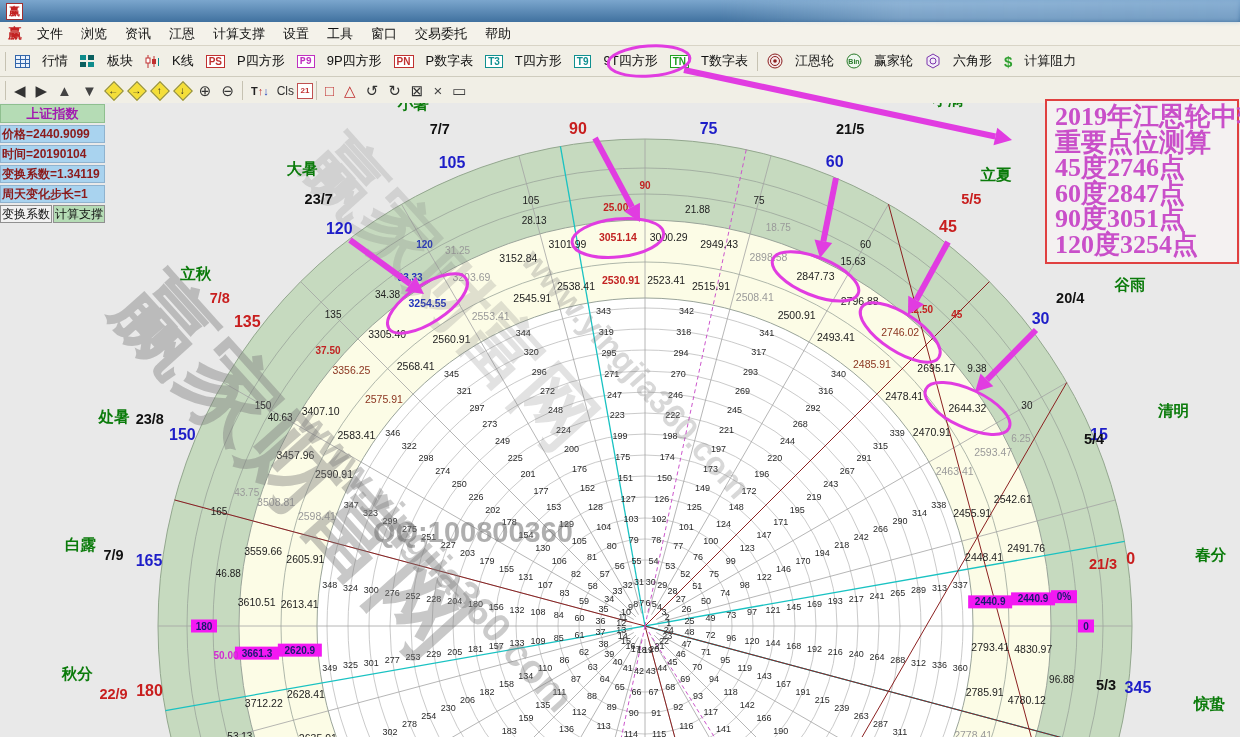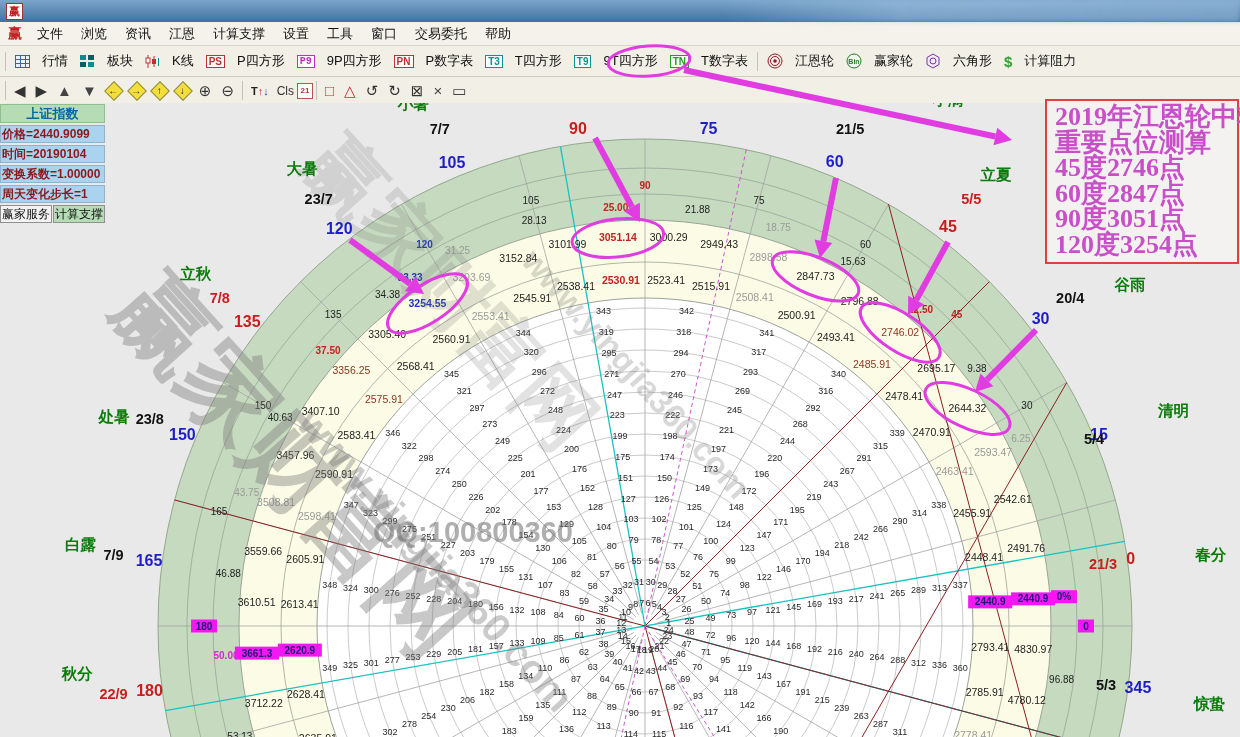--- a/index.html
+++ b/index.html
@@ -37,21 +37,21 @@
   .tscale .up{color:#c03030;font-size:11px}
   .tscale .dn{color:#2244bb;font-size:11px}
   .cal{width:14px;height:14px;border:1px solid #c05050;background:#fff;font-size:8px;line-height:14px;
        text-align:center;color:#c03030;font-weight:bold}
   .clsbtn{font-size:12px;color:#333;padding:0 3px}
   
   .content{position:absolute;top:103px;left:0;width:1240px;height:634px}
   #wheel{position:absolute;left:0;top:0}
   
   .info-panel{position:absolute;left:0;top:1px;width:105px;z-index:20}
-  .ip-title{background:#b5dcb5;color:#0369a1;font-weight:bold;text-align:center;font-size:13px;
+  .ip-title{background:#b5dcb5;color:#a21caf;font-weight:bold;text-align:center;font-size:13px;
             height:17px;line-height:17px;border:1px solid #8fbf8f}
   .ip-row{background:#a9d3ef;color:#8b1a1a;font-size:12px;font-weight:bold;height:16px;line-height:16px;
           padding-left:1px;margin-top:2px;border:1px solid #8fb3cf;white-space:nowrap;overflow:hidden}
   .ip-buttons{display:flex;margin-top:2px;gap:1px}
   .ip-btn{flex:1;font-size:12px;height:16px;line-height:16px;text-align:center;border:1px solid #909090;
           background:#f2f2f2;color:#111;white-space:nowrap;overflow:hidden}
   .ip-btn.alt{background:#b5dcb5}
   
   .annotation-box{position:absolute;left:1045px;top:99px;width:176px;z-index:30;
                   border:2px solid #e04040;background:#f4f1f1;padding:3px 6px 5px 8px;
@@ -734,24 +734,24 @@
       <text x="195.8338704441685" y="278.5729590643747" text-anchor="middle" font-size="15.5" fill="#0b7b0b" font-weight="bold">立秋</text>
       <text x="113.93600027623711" y="422.4467986304023" text-anchor="middle" font-size="15.5" fill="#0b7b0b" font-weight="bold">处暑</text>
       <text x="80.54720081730488" y="550.1713324527627" text-anchor="middle" font-size="15.5" fill="#0b7b0b" font-weight="bold">白露</text>
       <text x="77.169022087705" y="679.178773366165" text-anchor="middle" font-size="15.5" fill="#0b7b0b" font-weight="bold">秋分</text>
     </svg>
 
   <div class="info-panel">
     <div class="ip-title">上证指数</div>
     <div class="ip-row">价格=2440.9099</div>
     <div class="ip-row">时间=20190104</div>
-    <div class="ip-row">变换系数=1.00000</div>
+    <div class="ip-row">变换系数=1.34119</div>
     <div class="ip-row">周天变化步长=1</div>
     <div class="ip-buttons">
-      <div class="ip-btn">赢家服务</div>
+      <div class="ip-btn">变换系数</div>
       <div class="ip-btn alt">计算支撑</div>
     </div>
   </div>
 </div>
 
 <div class="annotation-box" id="annobox">
     <div>2019年江恩轮中轮</div>
     <div>重要点位测算</div>
     <div>45度2746点</div>
     <div>60度2847点</div>

